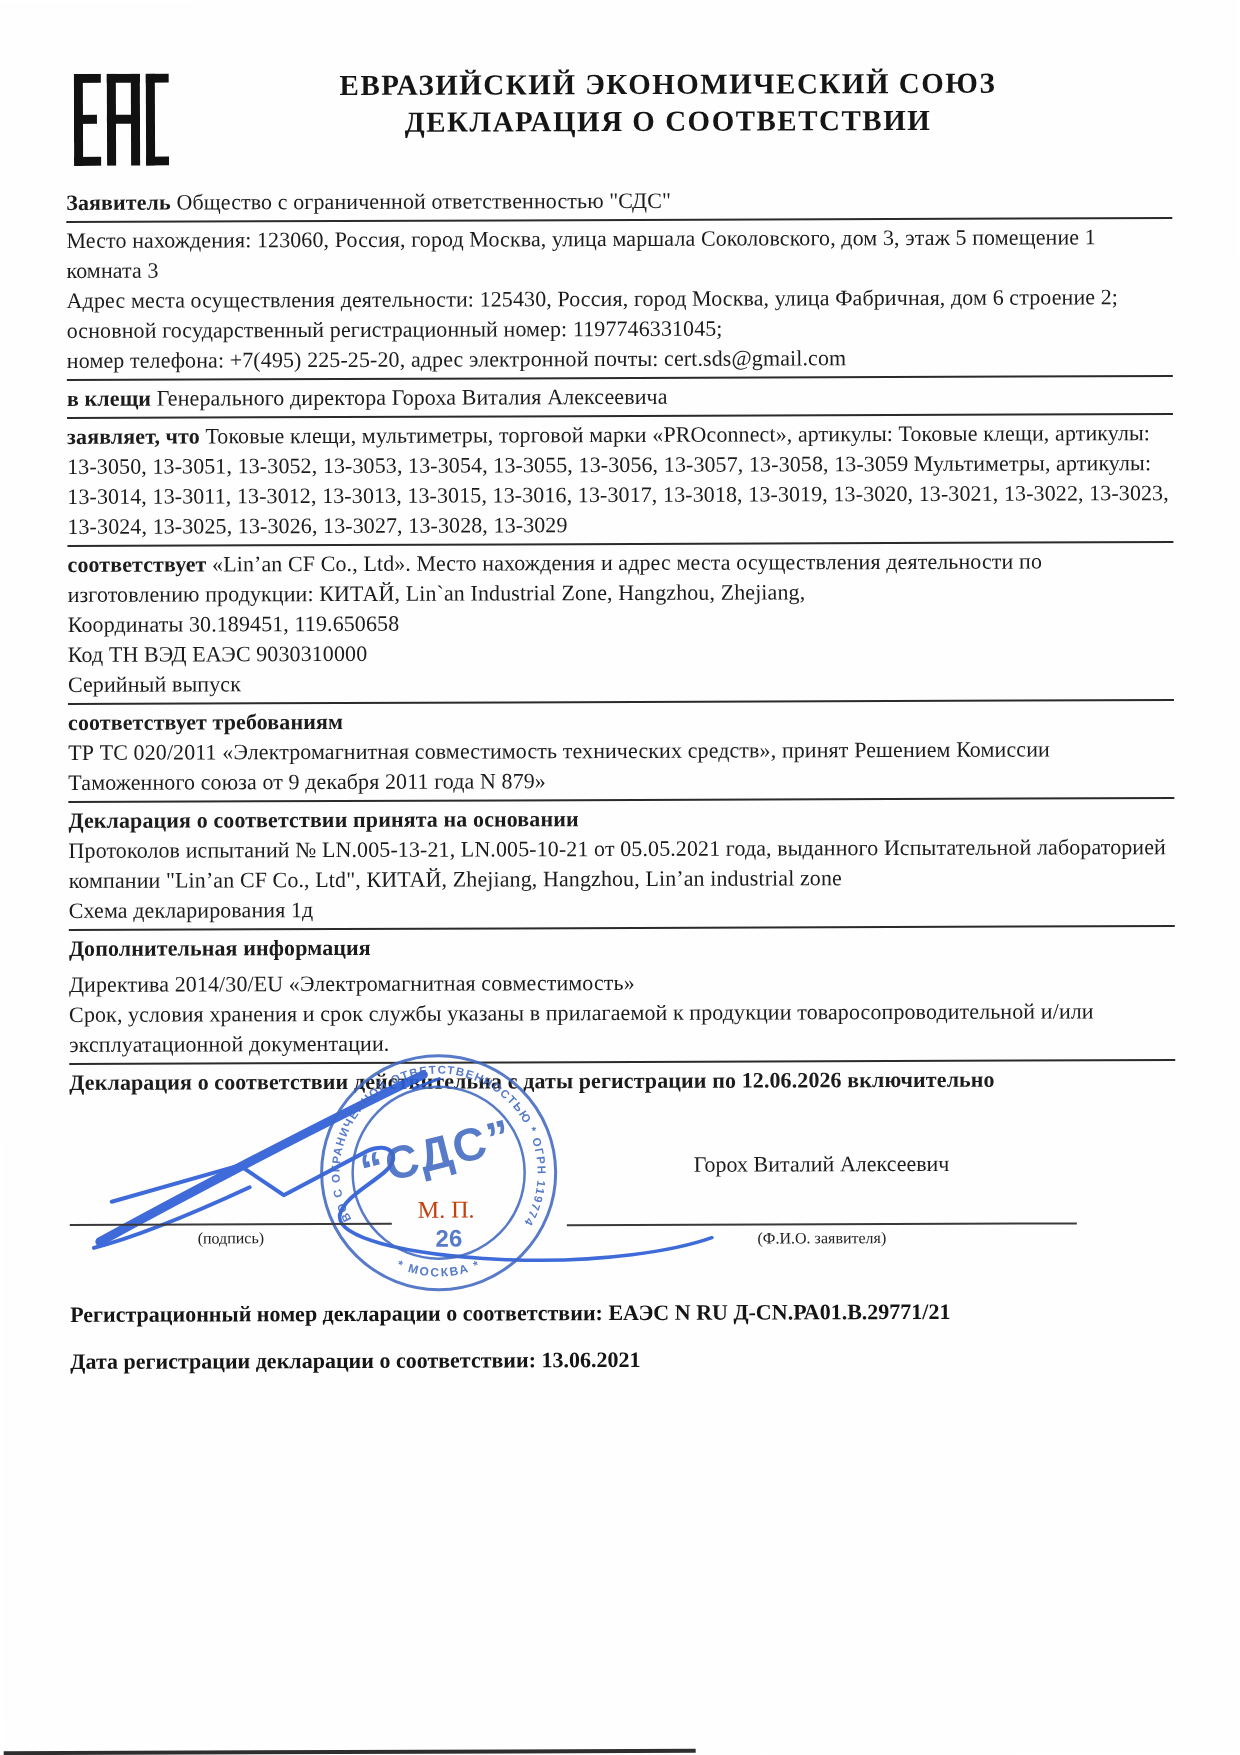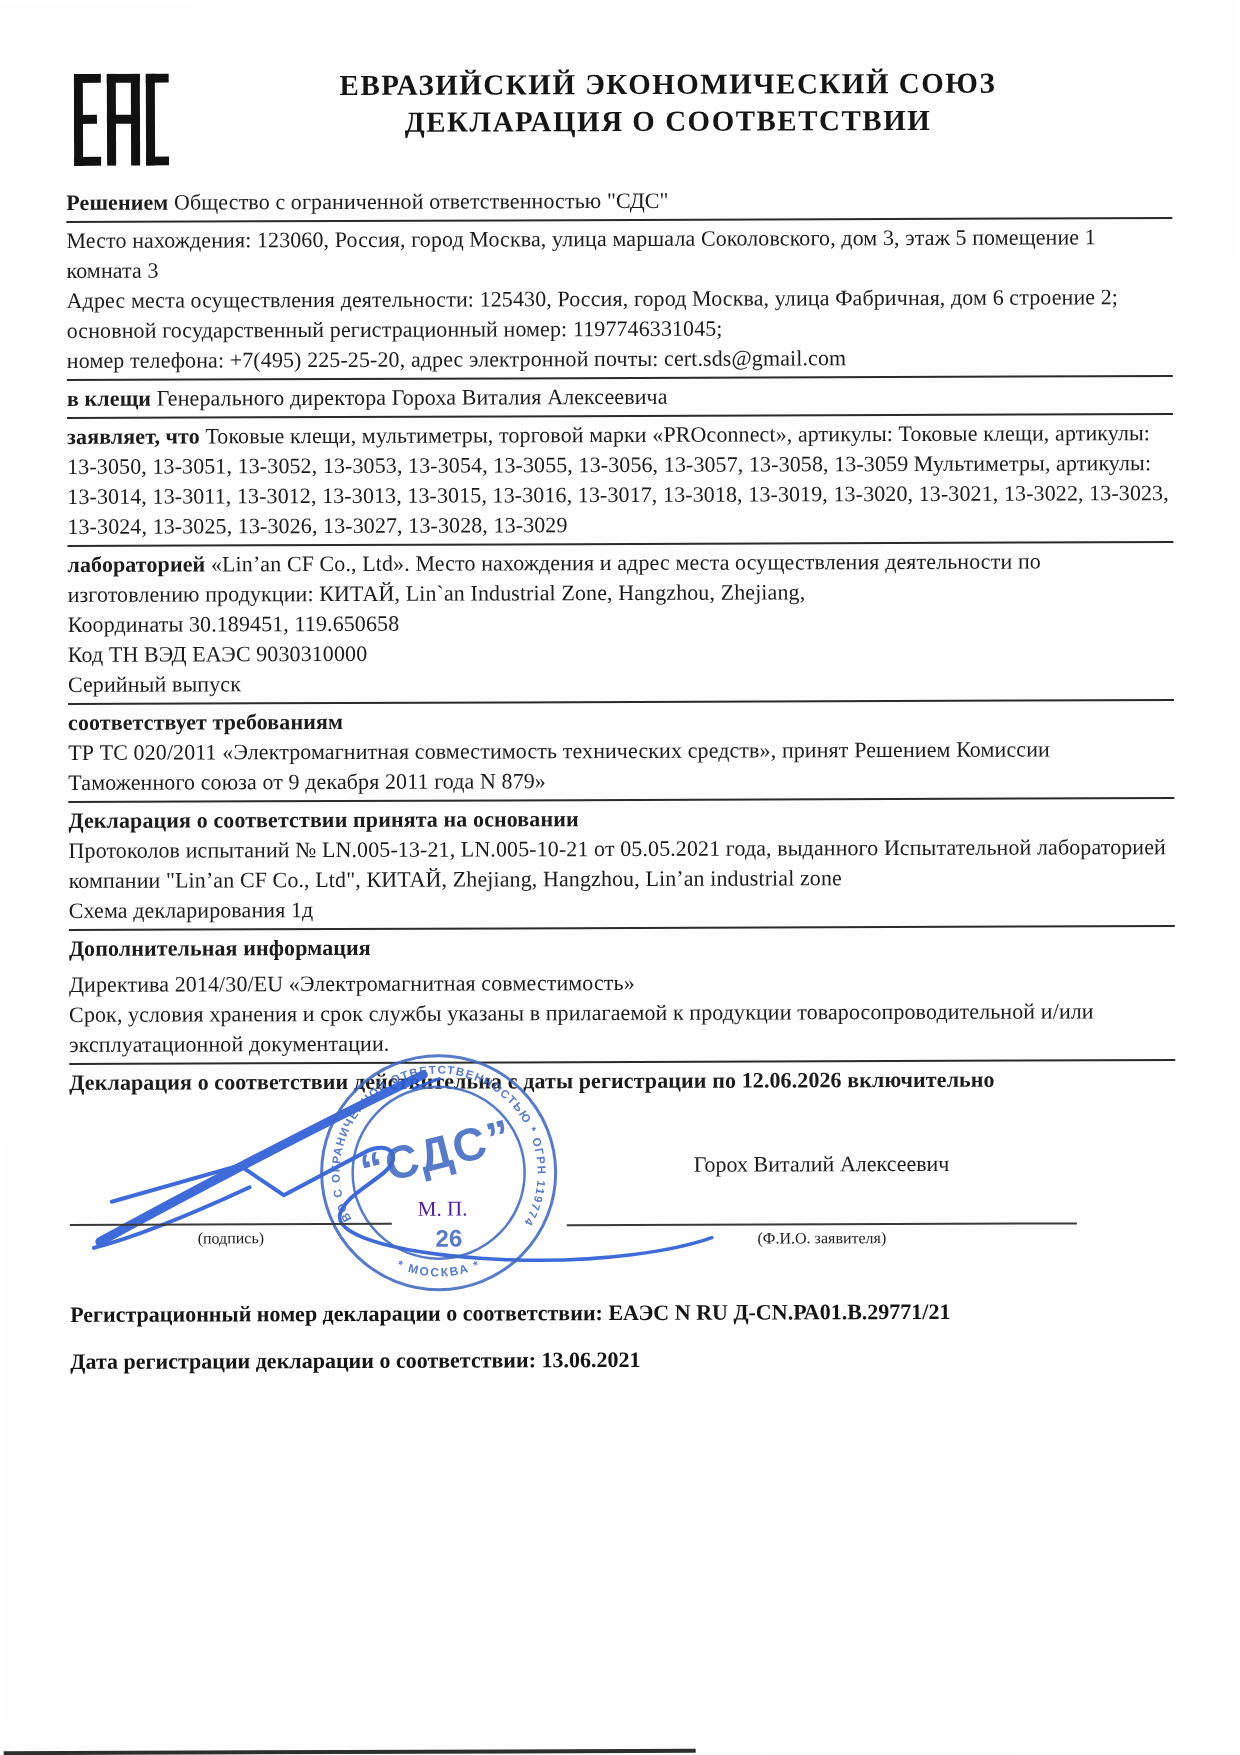--- a/index.html
+++ b/index.html
@@ -20,21 +20,21 @@
   .para b { font-weight:bold; }
   .rule { border-top:2px solid #2b2b2b; height:0; margin:3px 0 3px 0; }
 
   
   .sig-layer { position:absolute; left:0; top:0; width:1240px; height:1755px; pointer-events:none; }
   .sig-line-left { position:absolute; left:68px; top:1222px; width:322px; border-top:2px solid #3a3a3a; }
   .sig-caption-left { position:absolute; left:68px; top:1228px; width:322px; text-align:center; font-size:16px; color:#222; }
   .fio-name { position:absolute; left:565px; top:1152px; width:510px; text-align:center; font-size:22px; color:#1c1c1c; }
   .sig-line-right { position:absolute; left:565px; top:1224px; width:510px; border-top:2px solid #3a3a3a; }
   .sig-caption-right { position:absolute; left:565px; top:1230px; width:510px; text-align:center; font-size:16px; color:#222; }
-  .mp-label { position:absolute; left:416px; top:1196px; font-size:21px; color:#4c1d95; }
+  .mp-label { position:absolute; left:416px; top:1196px; font-size:24px; color:#c2410c; }
 
   .stamp-svg { position:absolute; left:307px; top:1042px; width:260px; height:260px; opacity:0.88; }
   .signature-svg { position:absolute; left:70px; top:1048px; width:720px; height:240px; opacity:0.92; }
 
   .reg-number { position:absolute; left:68px; top:1300px; font-size:22px; font-weight:bold; color:#151515; }
   .reg-date { position:absolute; left:68px; top:1347px; font-size:22px; font-weight:bold; color:#151515; }
 
   .bottom-scan-bar { position:absolute; left:0; top:1749px; width:692px; height:4px; background:#2e2e2e; }
 
   .stamp-ring-text { font-family:"Liberation Sans", sans-serif; font-size:11.5px; font-weight:bold; letter-spacing:1.4px; fill:#4068c2; }
@@ -66,35 +66,35 @@
     </g>
   </svg>
 
   <div class="title-block">
     <div class="title-line">ЕВРАЗИЙСКИЙ ЭКОНОМИЧЕСКИЙ СОЮЗ</div>
     <div class="title-line">ДЕКЛАРАЦИЯ О СООТВЕТСТВИИ</div>
   </div>
 
   <div class="content">
 
-    <p class="para"><b>Решением</b> <span>Общество с ограниченной ответственностью "СДС"</span></p>
+    <p class="para"><b>Заявитель</b> <span>Общество с ограниченной ответственностью "СДС"</span></p>
     <div class="rule"></div>
 
     <p class="para">Место нахождения: 123060, Россия, город Москва, улица маршала Соколовского, дом 3, этаж 5 помещение 1 комната 3</p>
     <p class="para">Адрес места осуществления деятельности: 125430, Россия, город Москва, улица Фабричная, дом 6 строение 2; основной государственный регистрационный номер: 1197746331045;</p>
     <p class="para">номер телефона: +7(495) 225-25-20, адрес электронной почты: cert.sds@gmail.com</p>
     <div class="rule"></div>
 
     <p class="para"><b>в клещи</b> <span>Генерального директора Гороха Виталия Алексеевича</span></p>
     <div class="rule"></div>
 
     <p class="para"><b>заявляет, что</b> <span>Токовые клещи, мультиметры, торговой марки «PROconnect», артикулы: Токовые клещи, артикулы: 13-3050, 13-3051, 13-3052, 13-3053, 13-3054, 13-3055, 13-3056, 13-3057, 13-3058, 13-3059 Мультиметры, артикулы: 13-3014, 13-3011, 13-3012, 13-3013, 13-3015, 13-3016, 13-3017, 13-3018, 13-3019, 13-3020, 13-3021, 13-3022, 13-3023, 13-3024, 13-3025, 13-3026, 13-3027, 13-3028, 13-3029</span></p>
     <div class="rule"></div>
 
-    <p class="para"><b>лабораторией</b> <span>«Lin’an CF Co., Ltd». Место нахождения и адрес места осуществления деятельности по изготовлению продукции: КИТАЙ, Lin`an Industrial Zone, Hangzhou, Zhejiang,</span></p>
+    <p class="para"><b>соответствует</b> <span>«Lin’an CF Co., Ltd». Место нахождения и адрес места осуществления деятельности по изготовлению продукции: КИТАЙ, Lin`an Industrial Zone, Hangzhou, Zhejiang,</span></p>
     <p class="para">Координаты 30.189451, 119.650658</p>
     <p class="para">Код ТН ВЭД ЕАЭС 9030310000</p>
     <p class="para">Серийный выпуск</p>
     <div class="rule"></div>
 
     <p class="para"><b>соответствует требованиям</b></p>
     <p class="para">ТР ТС 020/2011 «Электромагнитная совместимость технических средств», принят Решением Комиссии Таможенного союза от 9 декабря 2011 года N 879»</p>
     <div class="rule"></div>
 
     <p class="para"><b>Декларация о соответствии принята на основании</b></p>

